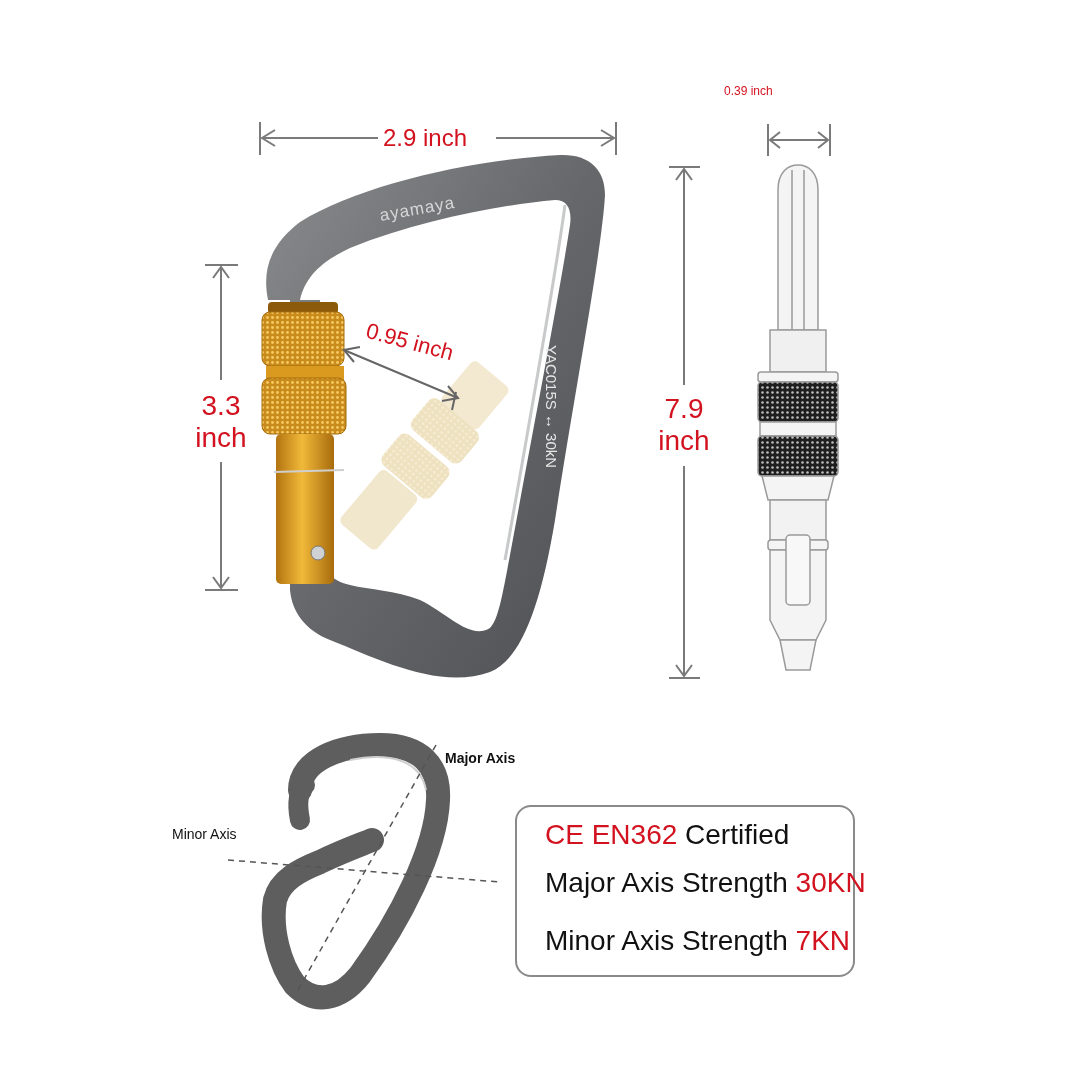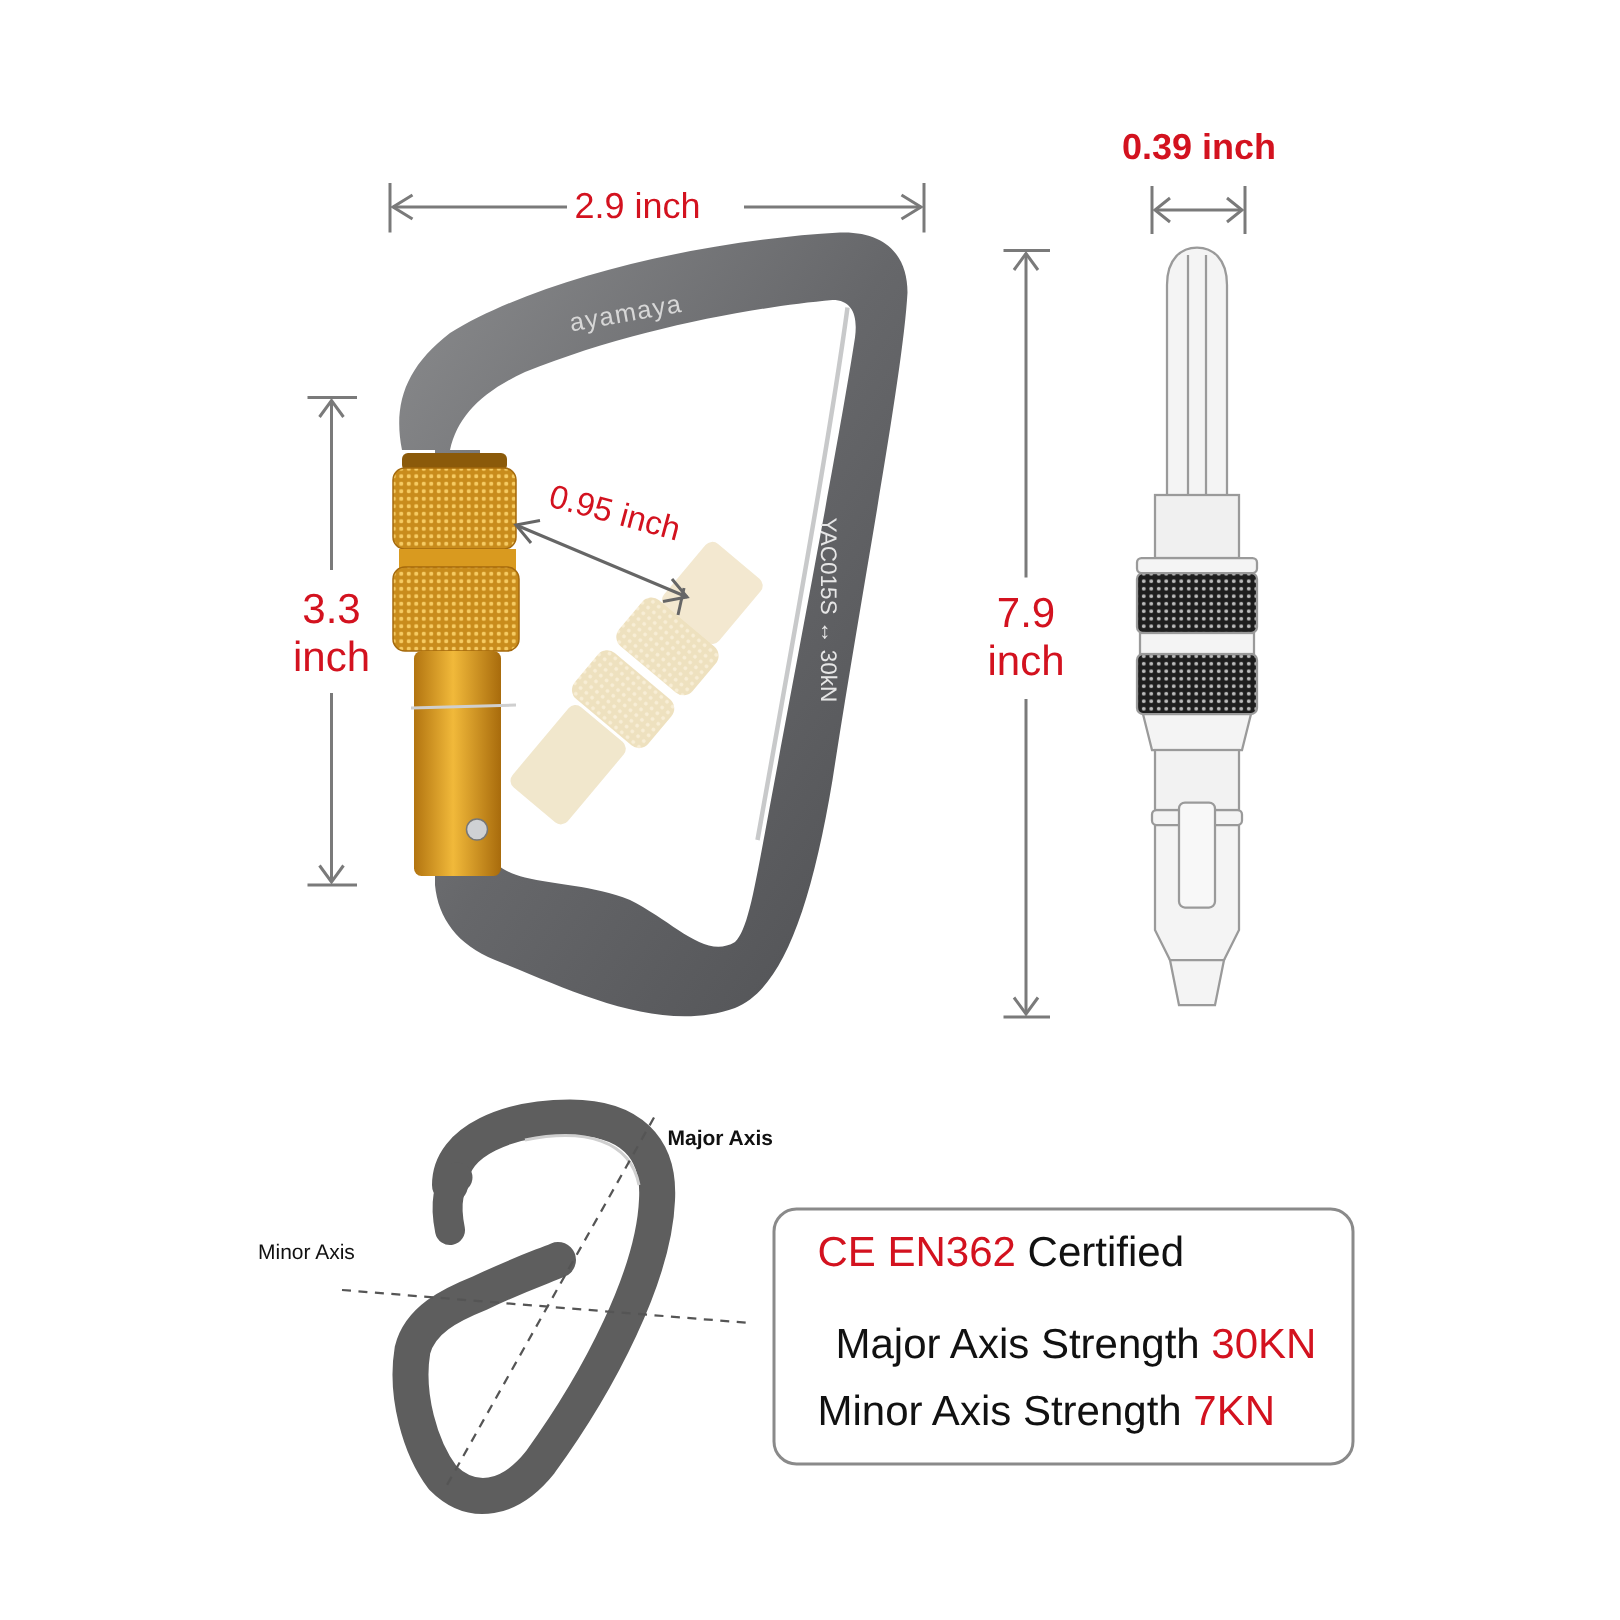--- a/index.html
+++ b/index.html
@@ -1,20 +1,20 @@
 <!DOCTYPE html>
 <html><head>
 <meta charset="utf-8">
 <style>
   html, body { margin:0; padding:0; background:#ffffff; }
   body { width:1080px; height:1080px; position:relative; overflow:hidden;
          font-family:"Liberation Sans", "DejaVu Sans", sans-serif; }
   .dim-label { position:absolute; color:#d3121f; font-size:28px; text-align:center; line-height:1.15; white-space:nowrap; }
   svg { position:absolute; left:0; top:0; }
-  .spec-box { position:absolute; left:515px; top:805px; width:388px; height:172px;
+  .spec-box { position:absolute; left:515px; top:805px; width:340px; height:172px;
               border:2px solid #8a8a8a; border-radius:16px; box-sizing:border-box; background:#fff; }
   .spec-line { position:absolute; left:28px; font-size:28px; color:#111; white-space:nowrap; }
   .red { color:#d3121f; }
   .axis-label { position:absolute; font-size:14px; color:#111; white-space:nowrap; }
   .brand { position:absolute; font-size:17px; color:#d7d7d7; letter-spacing:1px; transform:rotate(-10deg); transform-origin:left center; }
   .model { position:absolute; font-size:15px; color:#e6e6e6; transform:rotate(90deg); transform-origin:left top; white-space:nowrap; }
 </style>
 </head>
 <body>
 
@@ -145,21 +145,21 @@
   <g stroke="#555" stroke-width="1.5" stroke-dasharray="6,5" fill="none">
     <line x1="436" y1="745" x2="298" y2="990"></line>
   </g>
   <g stroke="#555" stroke-width="1.5" stroke-dasharray="6,5" fill="none">
     <line x1="228" y1="860" x2="500" y2="882"></line>
   </g>
 </svg>
 
 <div class="dim-label" style="left:383px; top:124px; font-size:24px;">2.9 inch</div>
 
-<div class="dim-label" style="left:748px; top:85px; font-size:24px;font-weight:bold;">0.39 inch</div>
+<div class="dim-label" style="left:724px; top:85px; font-size:12px;">0.39 inch</div>
 
 <div class="dim-label" style="left:195px; top:390px; width:52px;">
   <div>3.3</div>
   <div>inch</div>
 </div>
 
 <div class="dim-label" style="left:657px; top:393px; width:54px;">
   <div>7.9</div>
   <div>inch</div>
 </div>
@@ -174,19 +174,19 @@
   <span>30kN</span>
 </div>
 
 <div class="axis-label" style="left:445px; top:750px;font-weight:bold;">Major Axis</div>
 <div class="axis-label" style="left:172px; top:826px;">Minor Axis</div>
 
 <div class="spec-box">
   <div class="spec-line" style="top:12px;">
     <span class="red">CE EN362</span><span> Certified</span>
   </div>
-  <div class="spec-line" style="top:73px;margin-left:12px;">
+  <div class="spec-line" style="top:60px;">
     <span>Major Axis Strength </span><span class="red">30KN</span>
   </div>
   <div class="spec-line" style="top:118px;">
     <span>Minor Axis Strength </span><span class="red">7KN</span>
   </div>
 </div>
 
 </body></html>

